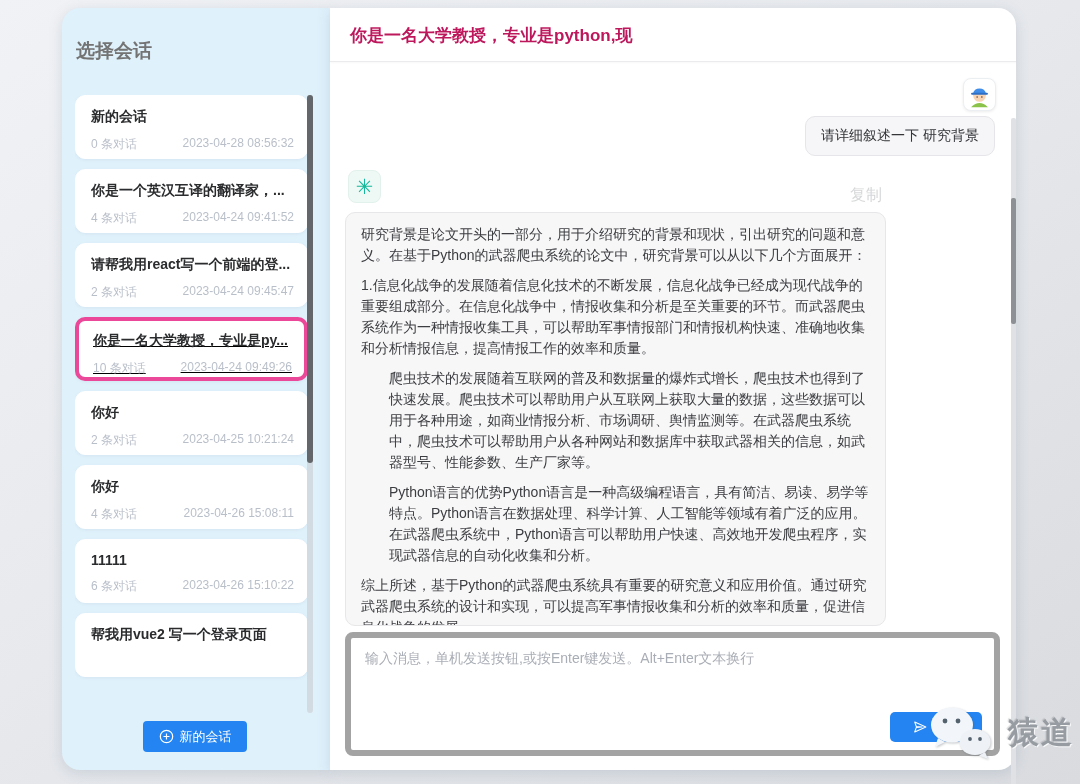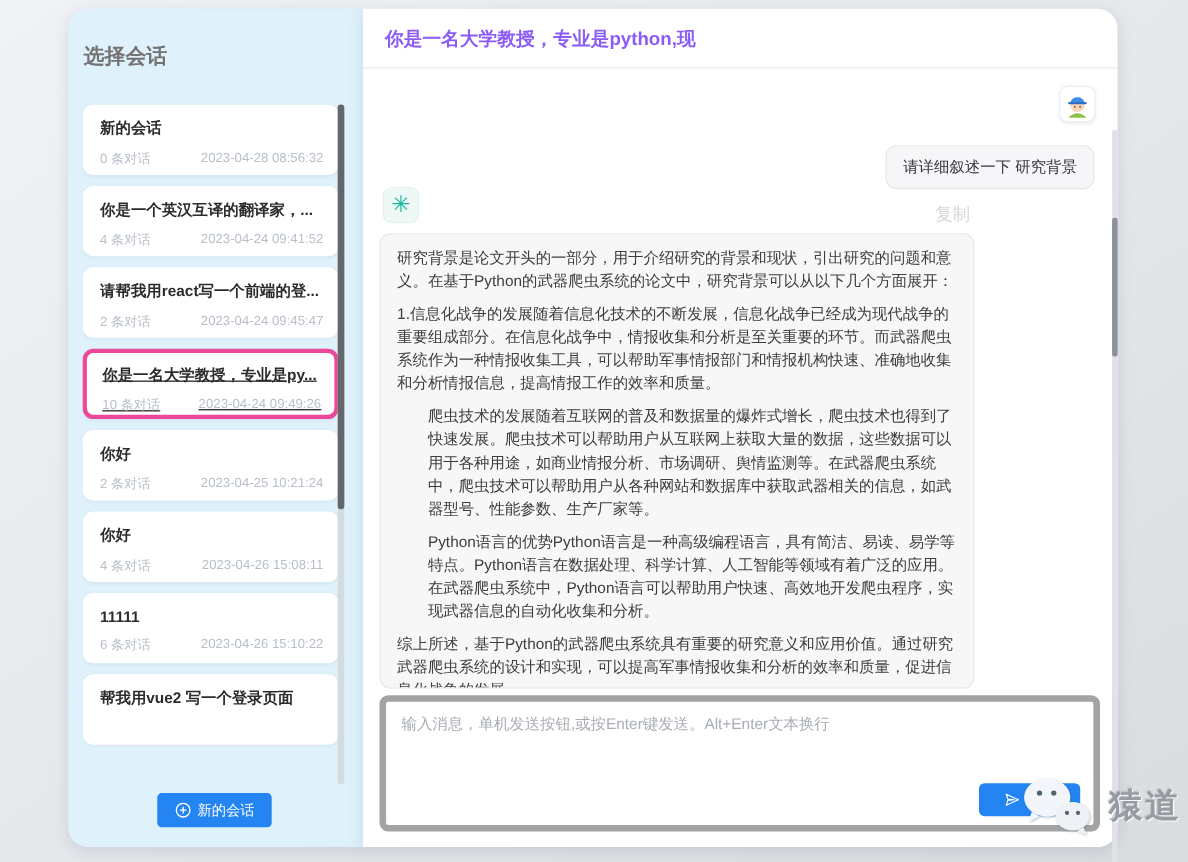--- a/index.html
+++ b/index.html
@@ -31,29 +31,29 @@
               gap:6px; cursor:pointer; font-family:inherit; }
 
   
   #chat { position:absolute; left:330px; top:8px; width:686px; height:762px;
           background:#ffffff; border-radius:0 18px 18px 0;
           box-shadow:0 3px 14px rgba(80,110,140,.18); }
   #chat-header { position:absolute; left:0; top:0; width:686px; height:54px;
                  border-bottom:1px solid #ebebee; border-radius:0 18px 0 0;
                  box-shadow:0 1px 2px rgba(0,0,0,.03); }
   #chat-header .title { position:absolute; left:20px; top:16px; font-size:17px;
-                        font-weight:bold; color:#8b5cf6; }
+                        font-weight:bold; color:#be185d; }
 
   #messages { position:absolute; left:0; top:55px; width:686px; height:568px; }
   #user-avatar { position:absolute; right:20px; top:15px; width:33px; height:33px;
                  background:#fff; border:1px solid #eceff2; border-radius:8px;
                  box-shadow:0 1px 3px rgba(0,0,0,.08); display:flex; align-items:center; justify-content:center; }
   #user-bubble { position:absolute; right:21px; top:53px; max-width:420px;
                  background:#f6f6f8; border:1px solid #e6e6ea; border-radius:10px;
-                 padding:10px 15px; font-size:14px; color:#333538;margin-top:16px; }
+                 padding:10px 15px; font-size:14px; color:#333538; }
   #gpt-avatar { position:absolute; left:18px; top:107px; width:33px; height:33px;
                 background:#eef9f5; border:1px solid #e2f1ec; border-radius:8px;
                 display:flex; align-items:center; justify-content:center;
                 color:#14b89c; font-size:21px; }
   #copy-label { position:absolute; right:134px; top:122px; font-size:16px; color:#d6d7d9; cursor:pointer; }
   #gpt-bubble { position:absolute; left:15px; top:149px; width:541px; height:414px;
                 background:#f7f7f8; border:1px solid #e7e7ea; border-radius:10px;
                 padding:11px 15px; overflow:hidden;
                 font-size:14px; line-height:21px; color:#3c3d40; }
   #gpt-bubble p { margin:0 0 9px 0; }

